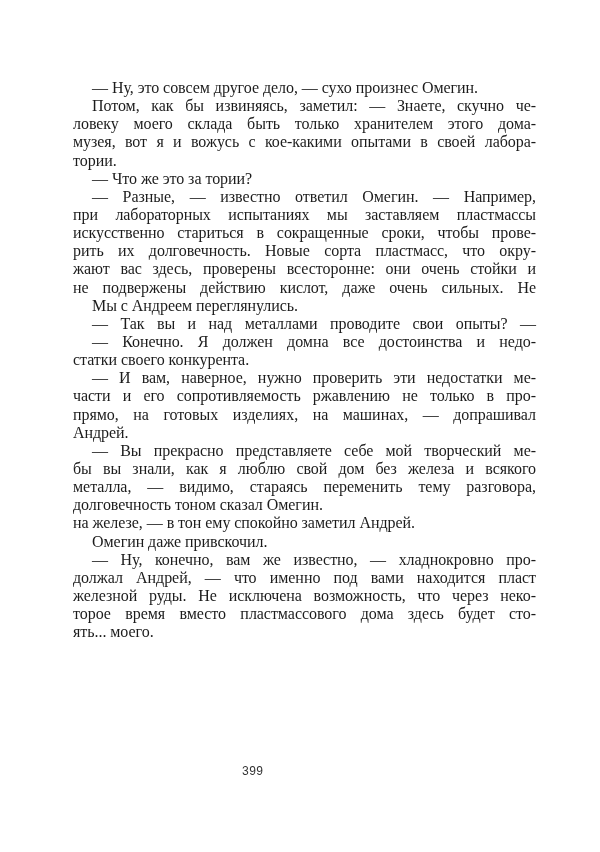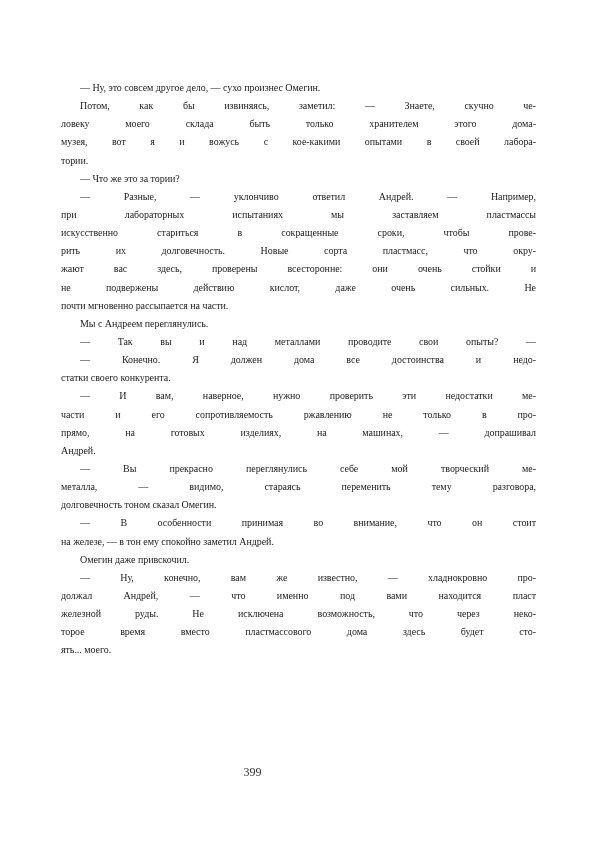--- a/index.html
+++ b/index.html
@@ -17,39 +17,40 @@
   }
   .page {
     position: absolute;
     left: 61px;
     top: 79px;
     width: 475px;
   }
   .line {
     height: 18.15px;
     line-height: 18.15px;
-    font-size: 10px;
+    font-size: 16px;
     white-space: nowrap;
     text-align: justify;
     text-align-last: justify;
     letter-spacing: -0.05px;
+    margin-left: 12px;
   }
   .line.last {
     text-align-last: left;
   }
   .line.indent {
     padding-left: 19px;
   }
   .page-number {
     position: absolute;
     top: 765px;
     left: 0;
     width: 505px;
     text-align: center;
-    font-family: Liberation Serif, serif;
+    font-family: Liberation Mono, monospace;
     font-size: 12px;
     color: #333;
   }
 </style>
 </head>
 <body>
 
 <div class="page" id="page-body">
     <div>
       <div class="line indent last">— Ну, это совсем другое дело, — сухо произнес Омегин.</div>
@@ -57,51 +58,50 @@
     <div>
       <div class="line indent">Потом, как бы извиняясь, заметил: — Знаете, скучно че-</div>
       <div class="line">ловеку моего склада быть только хранителем этого дома-</div>
       <div class="line">музея, вот я и вожусь с кое-какими опытами в своей лабора-</div>
       <div class="line last">тории.</div>
     </div>
     <div>
       <div class="line indent last">— Что же это за тории?</div>
     </div>
     <div>
-      <div class="line indent">— Разные, — уклончиво ответил Андрей. — Например,</div>
+      <div class="line indent">— Разные, — известно ответил Омегин. — Например,</div>
       <div class="line">при лабораторных испытаниях мы заставляем пластмассы</div>
       <div class="line">искусственно стариться в сокращенные сроки, чтобы прове-</div>
       <div class="line">рить их долговечность. Новые сорта пластмасс, что окру-</div>
       <div class="line">жают вас здесь, проверены всесторонне: они очень стойки и</div>
       <div class="line">не подвержены действию кислот, даже очень сильных. Не</div>
-      <div class="line last">почти мгновенно рассыпается на части.</div>
     </div>
     <div>
       <div class="line indent last">Мы с Андреем переглянулись.</div>
     </div>
     <div>
       <div class="line indent">— Так вы и над металлами проводите свои опыты? —</div>
     </div>
     <div>
-      <div class="line indent">— Конечно. Я должен дома все достоинства и недо-</div>
+      <div class="line indent">— Конечно. Я должен домна все достоинства и недо-</div>
       <div class="line last">статки своего конкурента.</div>
     </div>
     <div>
       <div class="line indent">— И вам, наверное, нужно проверить эти недостатки ме-</div>
       <div class="line">части и его сопротивляемость ржавлению не только в про-</div>
       <div class="line">прямо, на готовых изделиях, на машинах, — допрашивал</div>
       <div class="line last">Андрей.</div>
     </div>
     <div>
-      <div class="line indent">— Вы прекрасно переглянулись себе мой творческий ме-</div>
+      <div class="line indent">— Вы прекрасно представляете себе мой творческий ме-</div>
+      <div class="line">бы вы знали, как я люблю свой дом без железа и всякого</div>
       <div class="line">металла, — видимо, стараясь переменить тему разговора,</div>
       <div class="line last">долговечность тоном сказал Омегин.</div>
     </div>
     <div>
-      <div class="line indent">— В особенности принимая во внимание, что он стоит</div>
       <div class="line last">на железе, — в тон ему спокойно заметил Андрей.</div>
     </div>
     <div>
       <div class="line indent last">Омегин даже привскочил.</div>
     </div>
     <div>
       <div class="line indent">— Ну, конечно, вам же известно, — хладнокровно про-</div>
       <div class="line">должал Андрей, — что именно под вами находится пласт</div>
       <div class="line">железной руды. Не исключена возможность, что через неко-</div>
       <div class="line">торое время вместо пластмассового дома здесь будет сто-</div>

